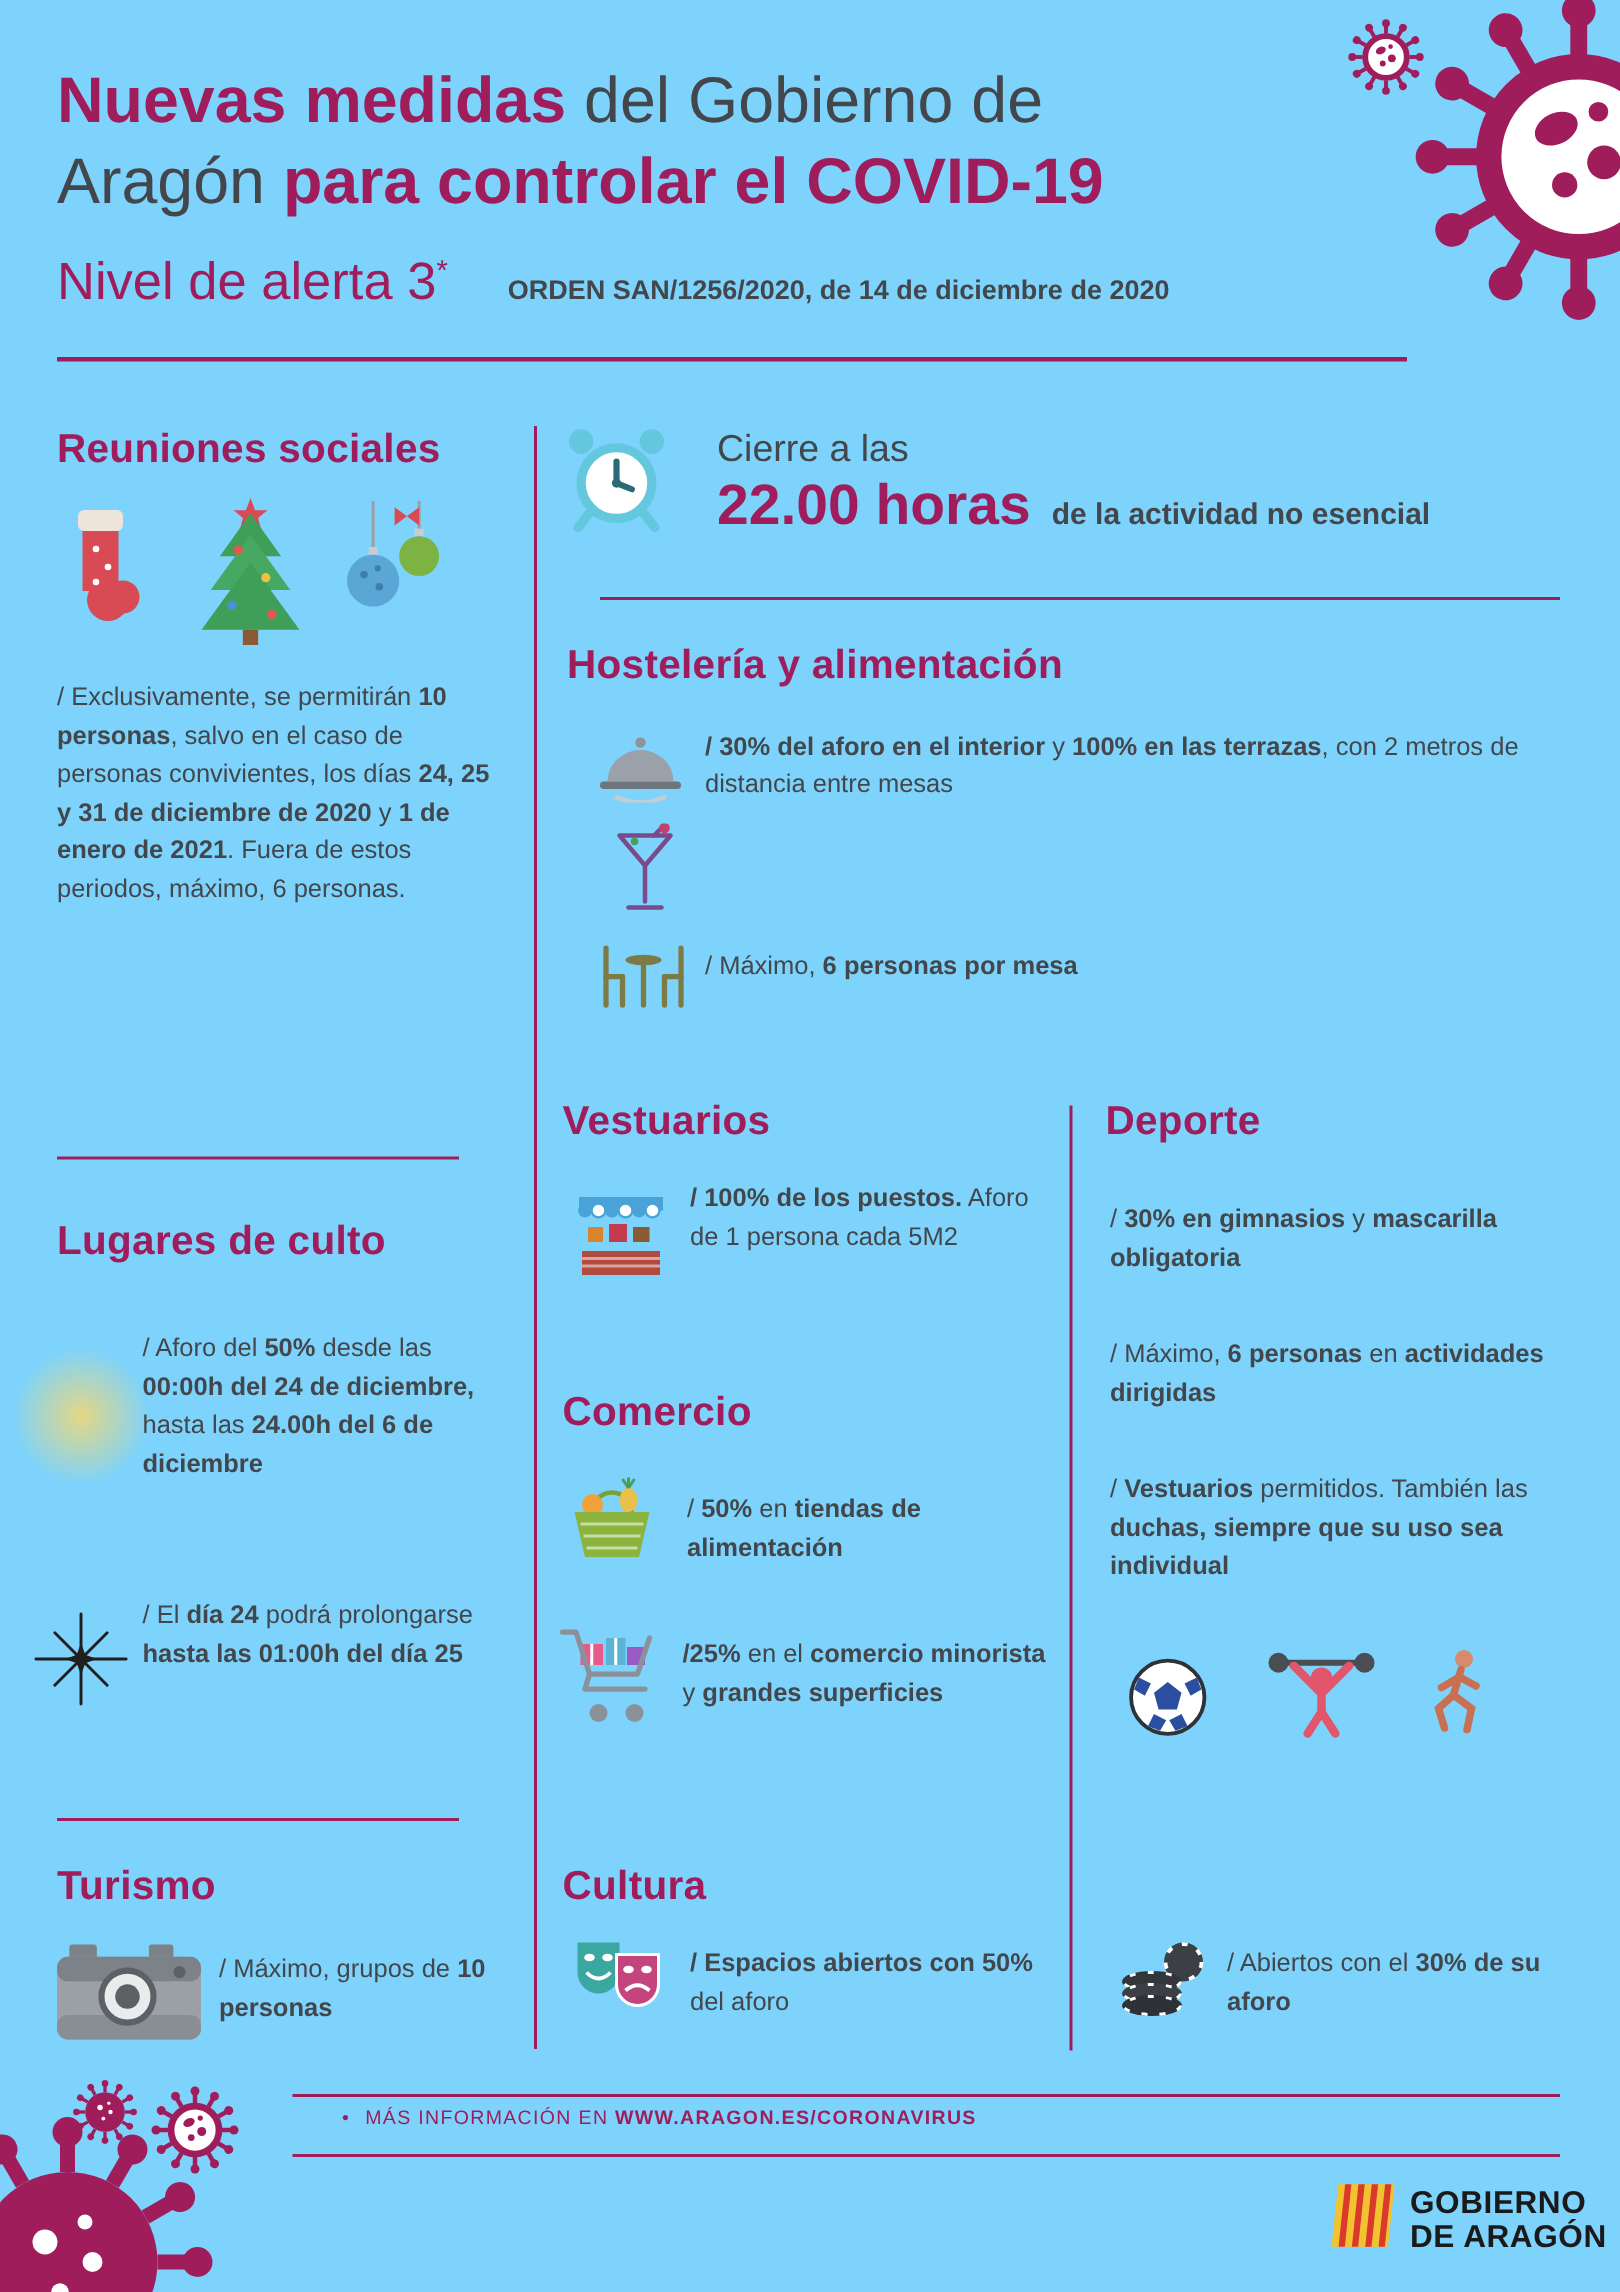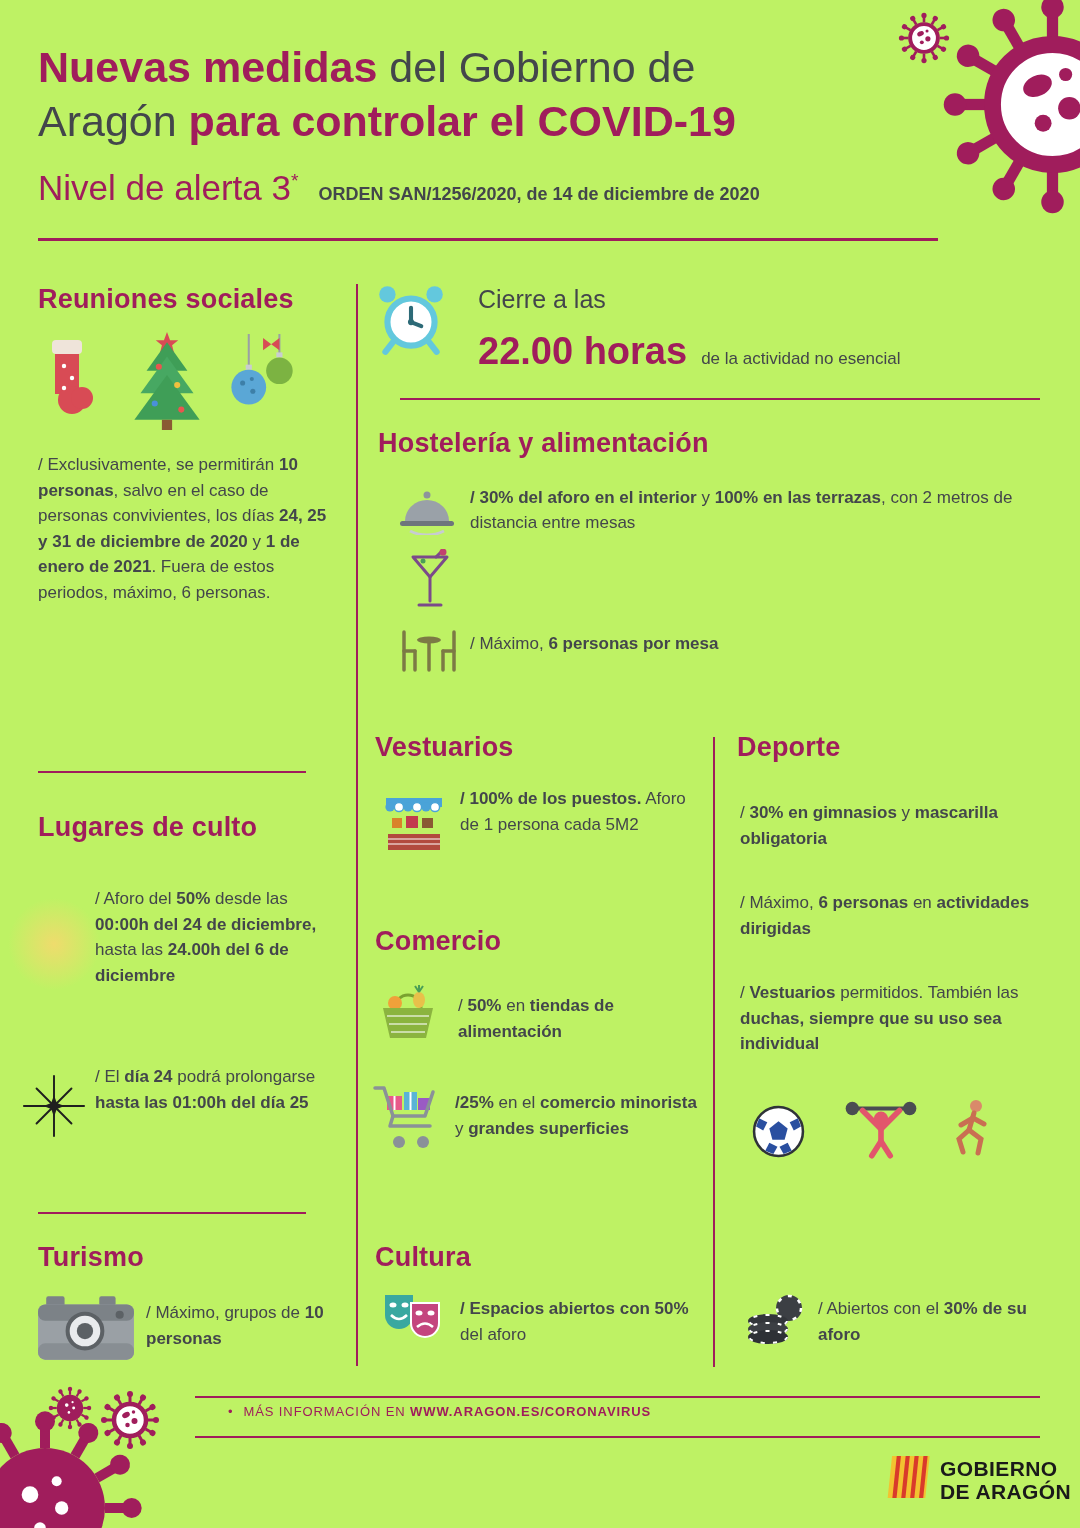--- a/index.html
+++ b/index.html
@@ -1,18 +1,18 @@
 <!DOCTYPE html>
 <html><head>
 <meta charset="utf-8">
 <style>
   :root{ --accent:#A01D5C; --text:#43464B; }
   *{margin:0;padding:0;box-sizing:border-box}
   body{background:#fff;font-family:"Liberation Sans",sans-serif;color:var(--text)}
-  .page{position:relative;width:1080px;height:1528px;background:#bef264;overflow:hidden}
+  .page{position:relative;width:1080px;height:1528px;background:#7dd3fc;overflow:hidden}
   .abs{position:absolute}
   .h{position:absolute;font-size:27px;font-weight:700;color:var(--accent);letter-spacing:.2px}
   .t{position:absolute;font-size:17px;line-height:1.5;color:var(--text)}
   .b{font-weight:700}
   .m{color:var(--accent)}
   .vline{position:absolute;width:2px;background:var(--accent)}
   .hline{position:absolute;height:2px;background:var(--accent)}
   sup{font-size:55%}
   .glow{position:absolute;border-radius:50%;
         background:radial-gradient(closest-side,rgba(247,216,110,.85),rgba(247,216,110,0))}
@@ -76,21 +76,21 @@
     </svg>
   <svg class="abs" style="left:100px;top:1390px;width:60px;height:60px" viewBox="0 0 120 120">
       <use href="#virus-outline"></use>
     </svg>
 
   <div class="abs" style="left:38px;top:40px;font-size:43px;line-height:1.26;font-weight:400;color:var(--text)">
     <div><span class="b m">Nuevas medidas</span><span> del Gobierno de</span></div>
     <div><span>Aragón </span><span class="b m">para controlar el COVID-19</span></div>
   </div>
 
-  <div class="abs" style="left:38px;top:168px;display:flex;align-items:baseline;gap:20px">
+  <div class="abs" style="left:38px;top:168px;display:flex;align-items:baseline;gap:40px">
     <div style="font-size:35px;color:var(--accent)"><span>Nivel de alerta 3</span><sup>*</sup></div>
     <div style="font-size:18px;font-weight:700;color:var(--text)">ORDEN SAN/1256/2020, de 14 de diciembre de 2020</div>
   </div>
 
   <div class="hline" style="left:38px;top:238px;width:900px;height:3px"></div>
 
   <div class="vline" style="left:356px;top:284px;height:1082px"></div>
   <div class="vline" style="left:713px;top:737px;height:630px"></div>
 
   <div class="h" style="left:38px;top:284px">Reuniones sociales</div>
@@ -177,23 +177,23 @@
         <line x1="58" y1="62" x2="65" y2="71"></line>
     </g>
     <g stroke="#2D6A77" stroke-width="4" stroke-linecap="round">
       <line x1="40" y1="42" x2="40" y2="28"></line>
         <line x1="40" y1="42" x2="50" y2="46"></line>
     </g>
     <circle cx="40" cy="42" r="3" fill="#2D6A77"></circle>
   </svg>
   <div class="abs" style="left:478px;top:285px">
     <div style="font-size:25px;font-weight:400;color:var(--text)">Cierre a las</div>
-    <div style="display:flex;align-items:baseline;gap:14px;margin-top:16px">
+    <div style="display:flex;align-items:baseline;gap:14px;margin-top:2px">
       <span style="font-size:38px;font-weight:700;color:var(--accent)">22.00 horas</span>
-      <span style="font-size:17px;font-weight:400;color:var(--text)">de la actividad no esencial</span>
+      <span style="font-size:20px;font-weight:700;color:var(--text)">de la actividad no esencial</span>
     </div>
   </div>
   <div class="hline" style="left:400px;top:398px;width:640px"></div>
 
   <div class="h" style="left:378px;top:428px">Hostelería y alimentación</div>
 
   <svg class="abs" style="left:398px;top:487px;width:58px;height:48px" viewBox="0 0 58 48">
     <circle cx="29" cy="8" r="3.5" fill="#8D949B"></circle>
     <path d="M7 34 a22 21 0 0 1 44 0 z" fill="#9AA1A8"></path>
     <rect x="2" y="34" width="54" height="5" rx="2.5" fill="#6E757C"></rect>

